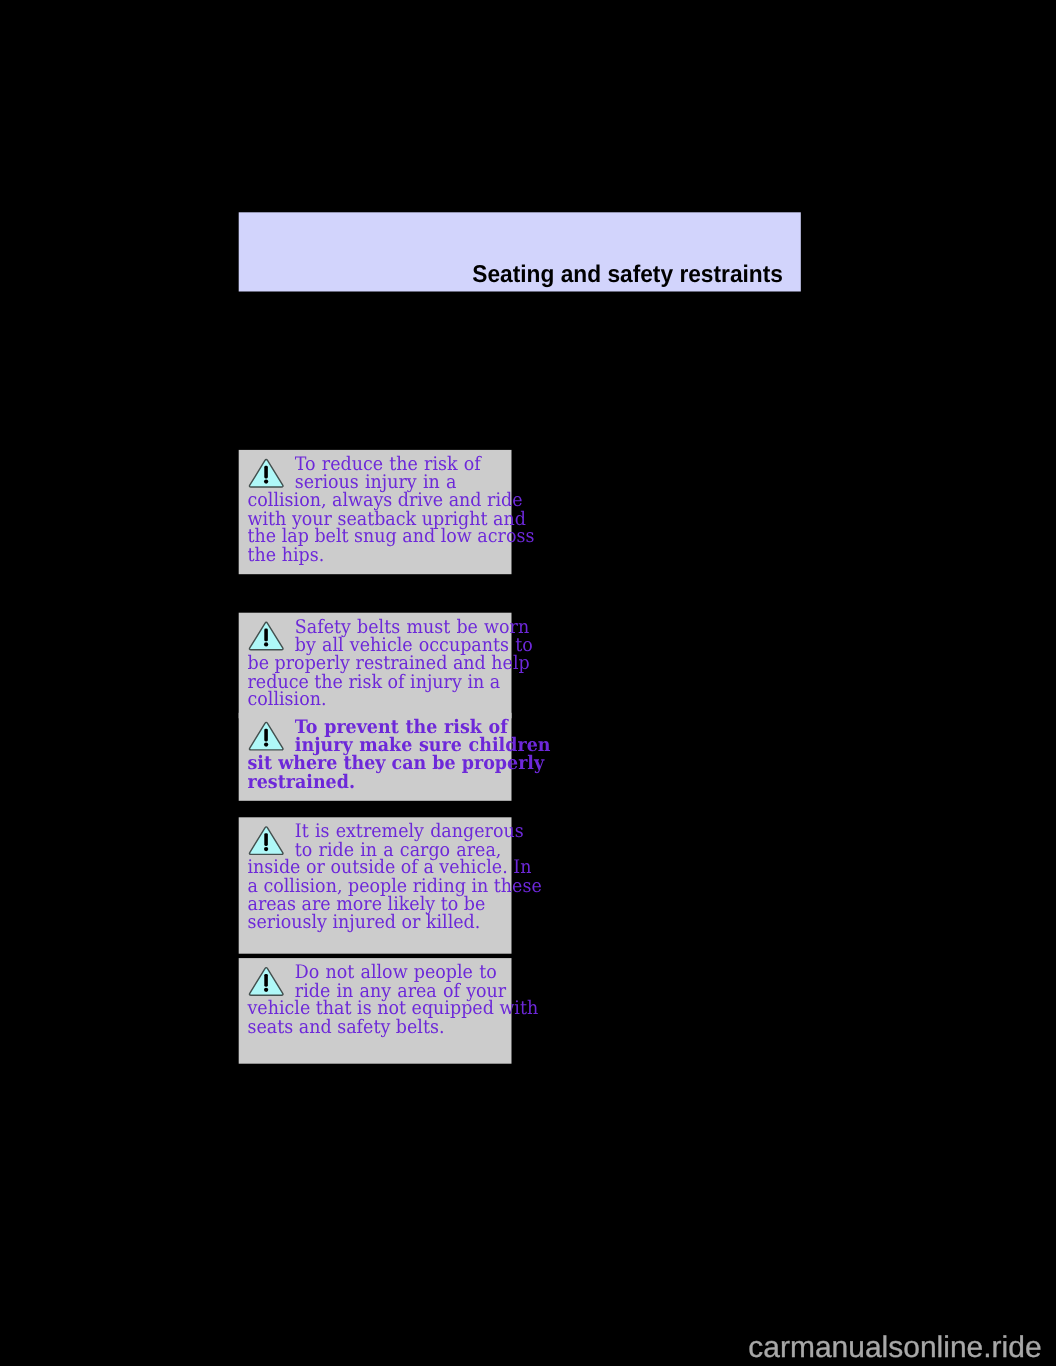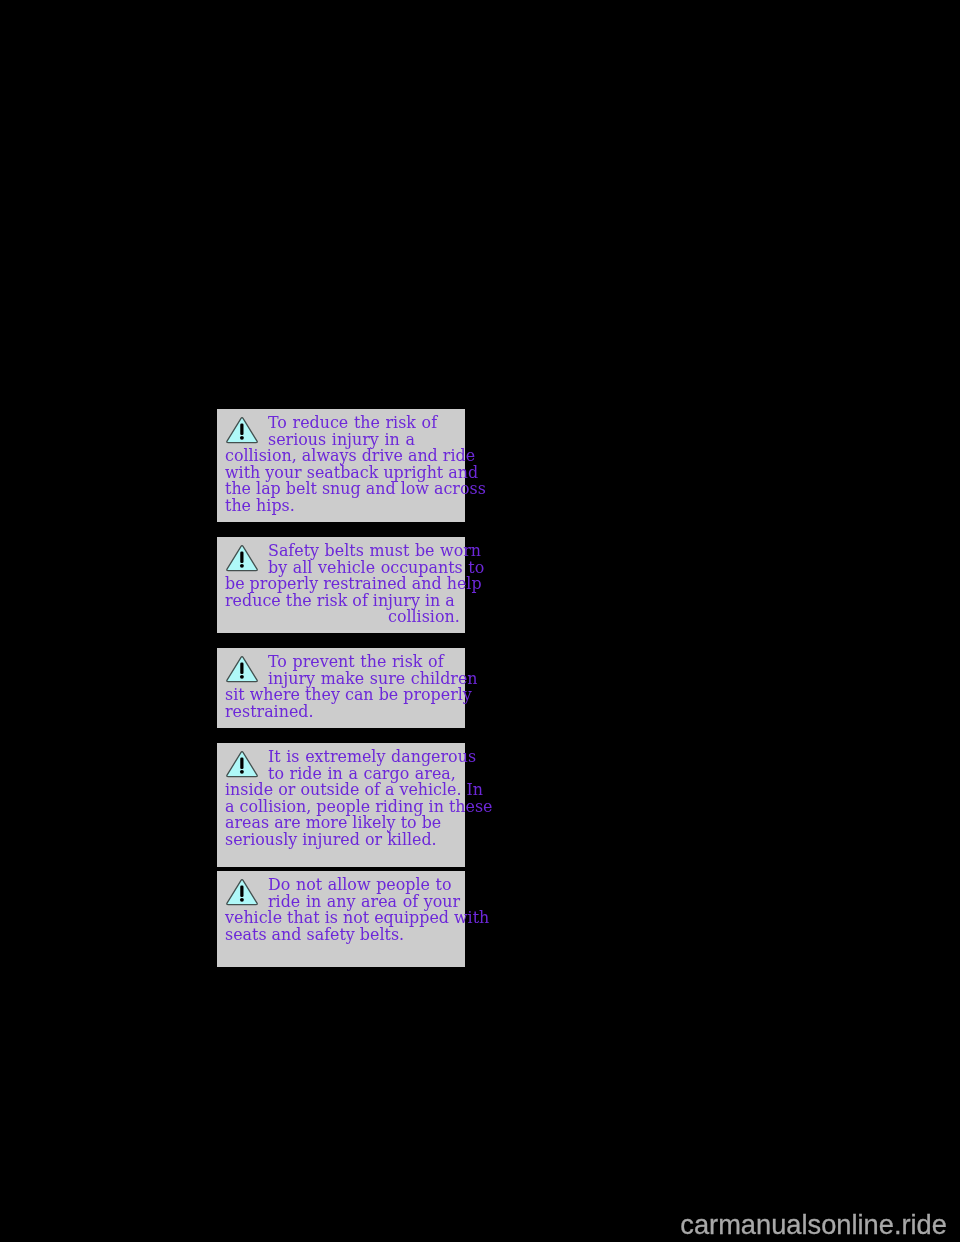--- a/index.html
+++ b/index.html
@@ -32,48 +32,51 @@
       font-family:"Liberation Sans",sans-serif;font-size:27.25px;
       line-height:27.25px;color:#a8a8a8;white-space:nowrap;
       -webkit-text-stroke:0.3px #a8a8a8;
       transform:translateZ(0);}
 </style>
 </head>
 <body style="background: rgb(0, 0, 0);">
 
 <div class="page" style="background: rgb(0, 0, 0);">
 
+  <div class="chapter-bar" style="background: rgb(210, 212, 252);">
+    <div class="chapter-title" style="color: rgb(0, 0, 0);">Seating and safety restraints</div>
+  </div>
 
   <div class="warning-list">
     <div class="wbox" style="top: 409px; height: 113px; background: rgb(204, 204, 204);">
       <svg class="tri" width="34" height="30" viewBox="0 0 34 30" aria-hidden="true">
           <path class="tri-body" d="M18.184 3.623 L31.879 25.846 Q33.033 27.719 30.833 27.719 L3.227 27.719 Q1.027 27.719 2.181 25.846 L15.876 3.623 Q17.03 1.75 18.184 3.623 Z" fill="#aff8f8" stroke="#44504f" stroke-width="1.3" stroke-linejoin="round"></path>
           <rect class="tri-bar" x="15.26" y="8.40" width="3.25" height="11.62" rx="1.3" ry="1.3" fill="#000000"></rect>
           <circle class="tri-dot" cx="16.92" cy="22.84" r="1.93" fill="#000000"></circle>
         </svg>
       <div class="wline ind"><span>To reduce the risk of</span></div>
       <div class="wline ind"><span>serious injury in a</span></div>
       <div class="wline"><span>collision, always drive and ride</span></div>
       <div class="wline"><span>with your seatback upright and</span></div>
       <div class="wline"><span>the lap belt snug and low across</span></div>
       <div class="wline"><span>the hips.</span></div>
     </div>
-    <div class="wbox" style="top: 537px; height: 96px; background: rgb(204, 204, 204); text-align: right;">
+    <div class="wbox" style="top: 557px; height: 96px; background: rgb(204, 204, 204);">
       <svg class="tri" width="34" height="30" viewBox="0 0 34 30" aria-hidden="true">
           <path class="tri-body" d="M18.184 3.623 L31.879 25.846 Q33.033 27.719 30.833 27.719 L3.227 27.719 Q1.027 27.719 2.181 25.846 L15.876 3.623 Q17.03 1.75 18.184 3.623 Z" fill="#aff8f8" stroke="#44504f" stroke-width="1.3" stroke-linejoin="round"></path>
           <rect class="tri-bar" x="15.26" y="8.40" width="3.25" height="11.62" rx="1.3" ry="1.3" fill="#000000"></rect>
           <circle class="tri-dot" cx="16.92" cy="22.84" r="1.93" fill="#000000"></circle>
         </svg>
       <div class="wline ind"><span>Safety belts must be worn</span></div>
       <div class="wline ind"><span>by all vehicle occupants to</span></div>
       <div class="wline"><span>be properly restrained and help</span></div>
       <div class="wline"><span>reduce the risk of injury in a</span></div>
       <div class="wline"><span>collision.</span></div>
     </div>
-    <div class="wbox" style="top: 648px; height: 80px; background: rgb(204, 204, 204);">
+    <div class="wbox" style="top: 648px; height: 80px; background: rgb(204, 204, 204); font-weight: bold;">
       <svg class="tri" width="34" height="30" viewBox="0 0 34 30" aria-hidden="true">
           <path class="tri-body" d="M18.184 3.623 L31.879 25.846 Q33.033 27.719 30.833 27.719 L3.227 27.719 Q1.027 27.719 2.181 25.846 L15.876 3.623 Q17.03 1.75 18.184 3.623 Z" fill="#aff8f8" stroke="#44504f" stroke-width="1.3" stroke-linejoin="round"></path>
           <rect class="tri-bar" x="15.26" y="8.40" width="3.25" height="11.62" rx="1.3" ry="1.3" fill="#000000"></rect>
           <circle class="tri-dot" cx="16.92" cy="22.84" r="1.93" fill="#000000"></circle>
         </svg>
       <div class="wline ind"><span>To prevent the risk of</span></div>
       <div class="wline ind"><span>injury make sure children</span></div>
       <div class="wline"><span>sit where they can be properly</span></div>
       <div class="wline"><span>restrained.</span></div>
     </div>

